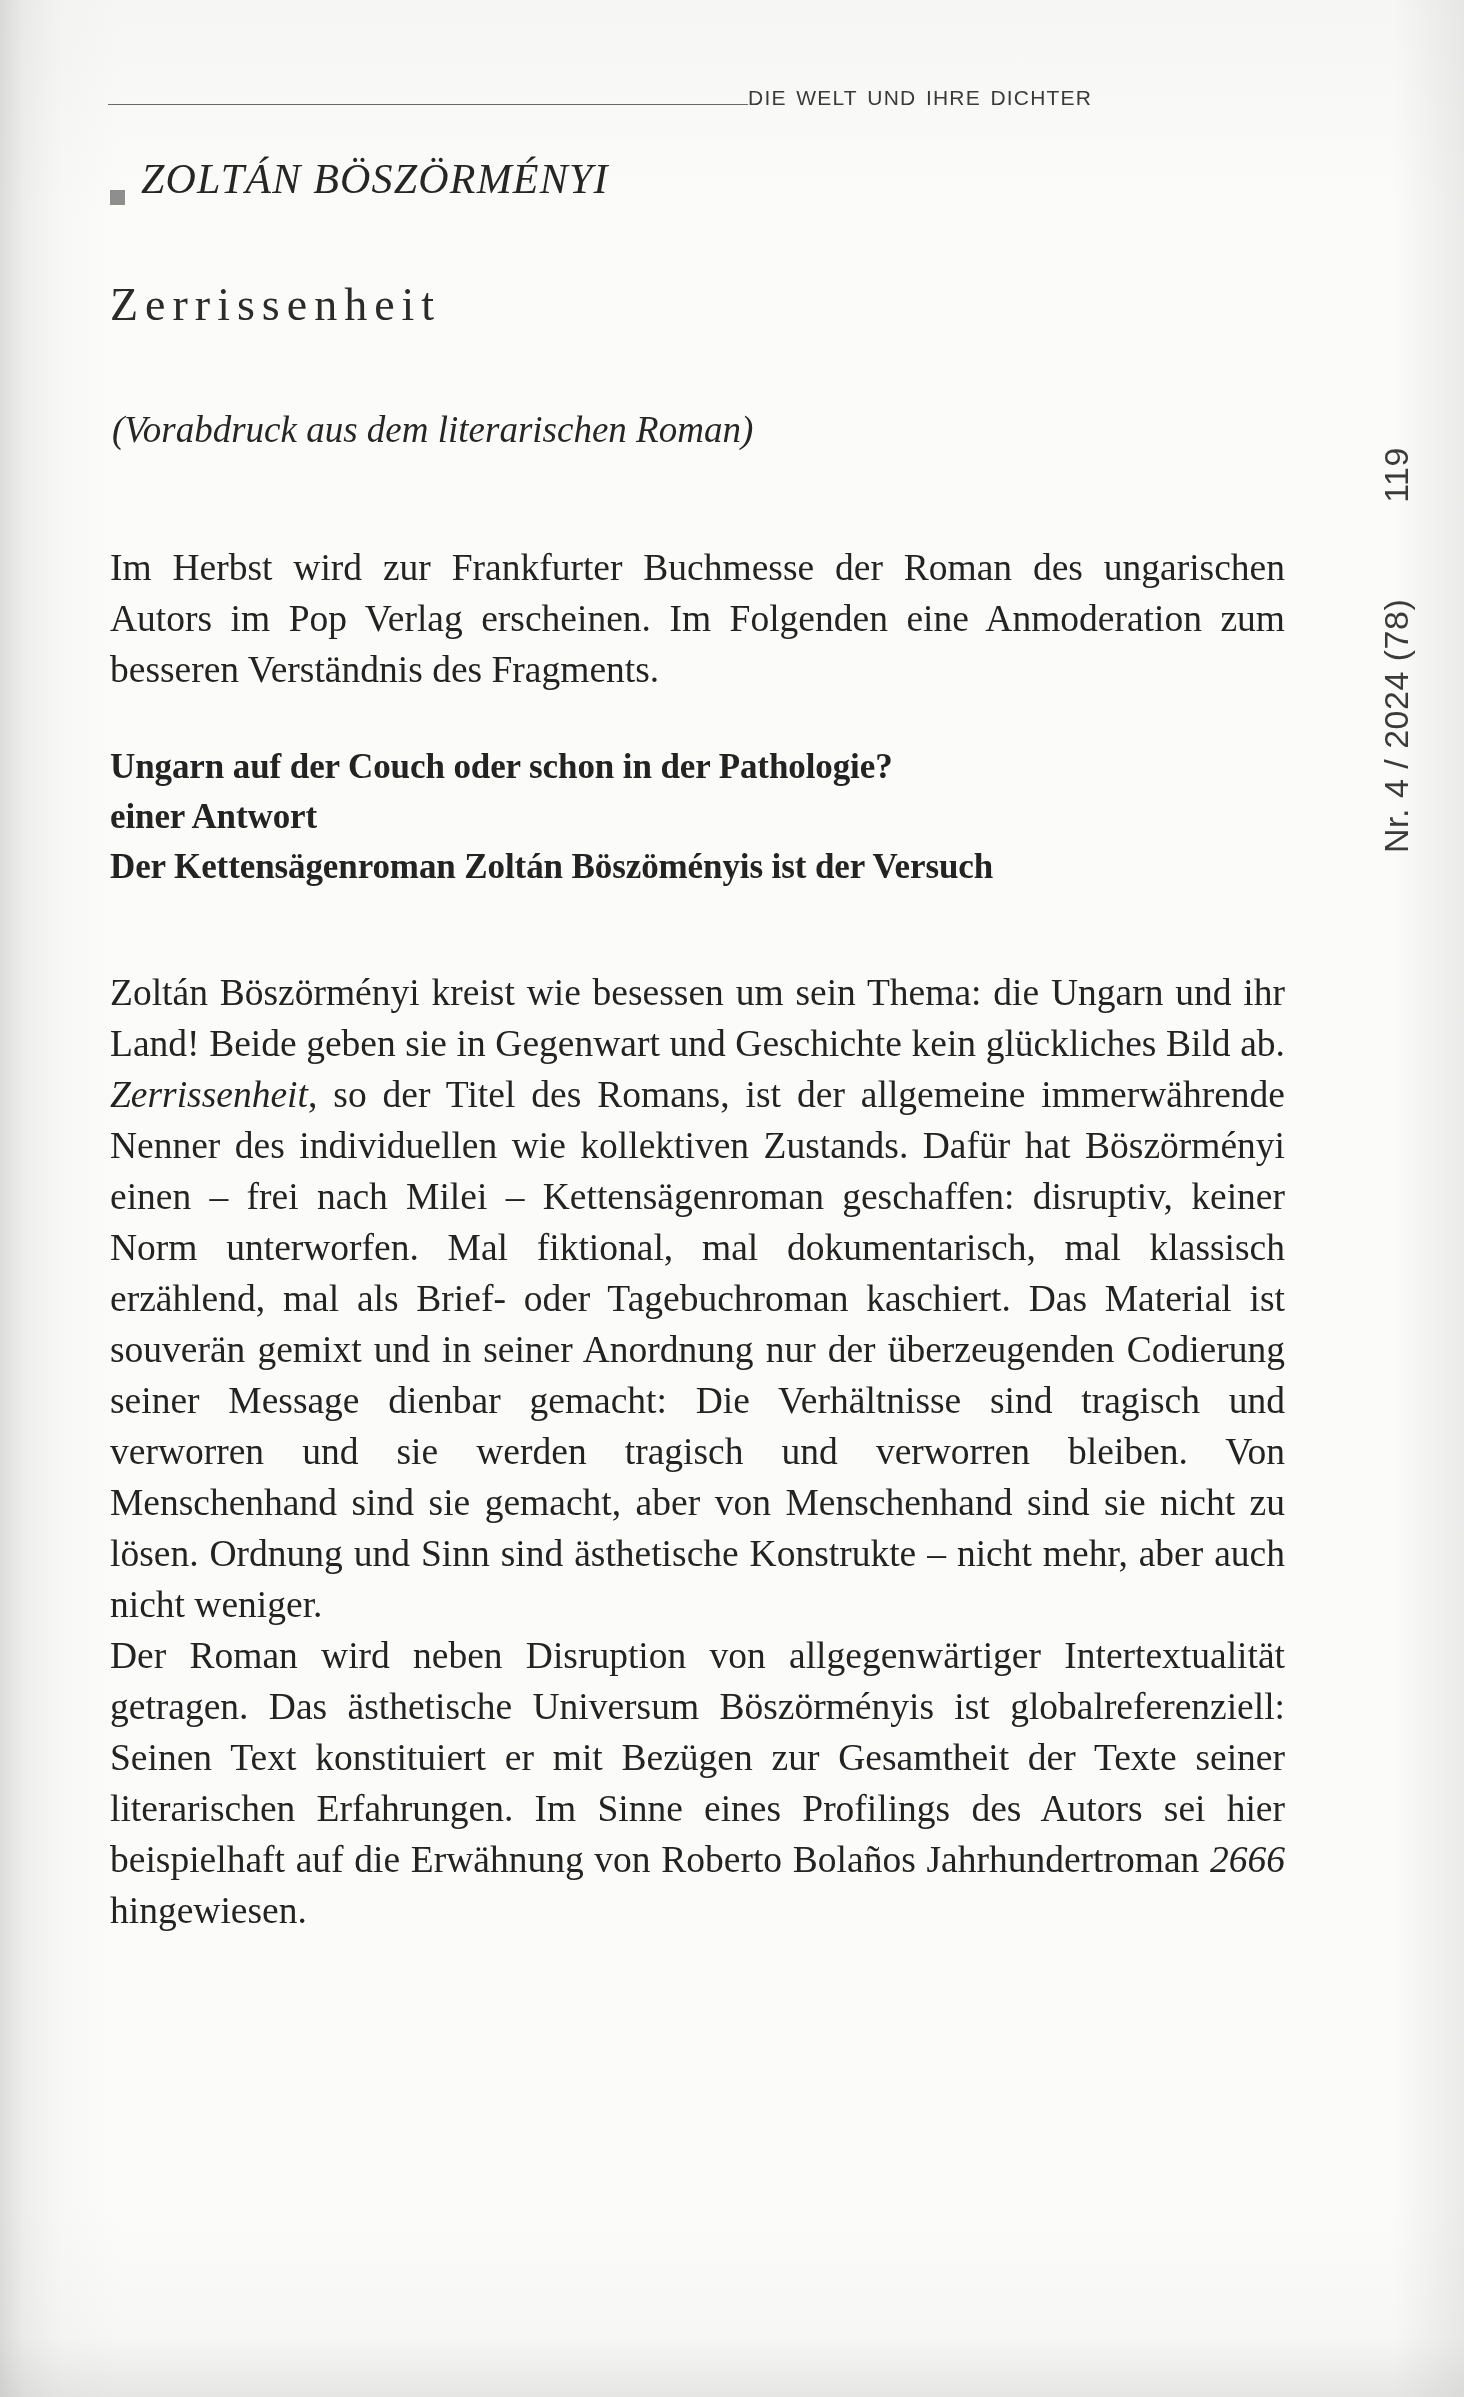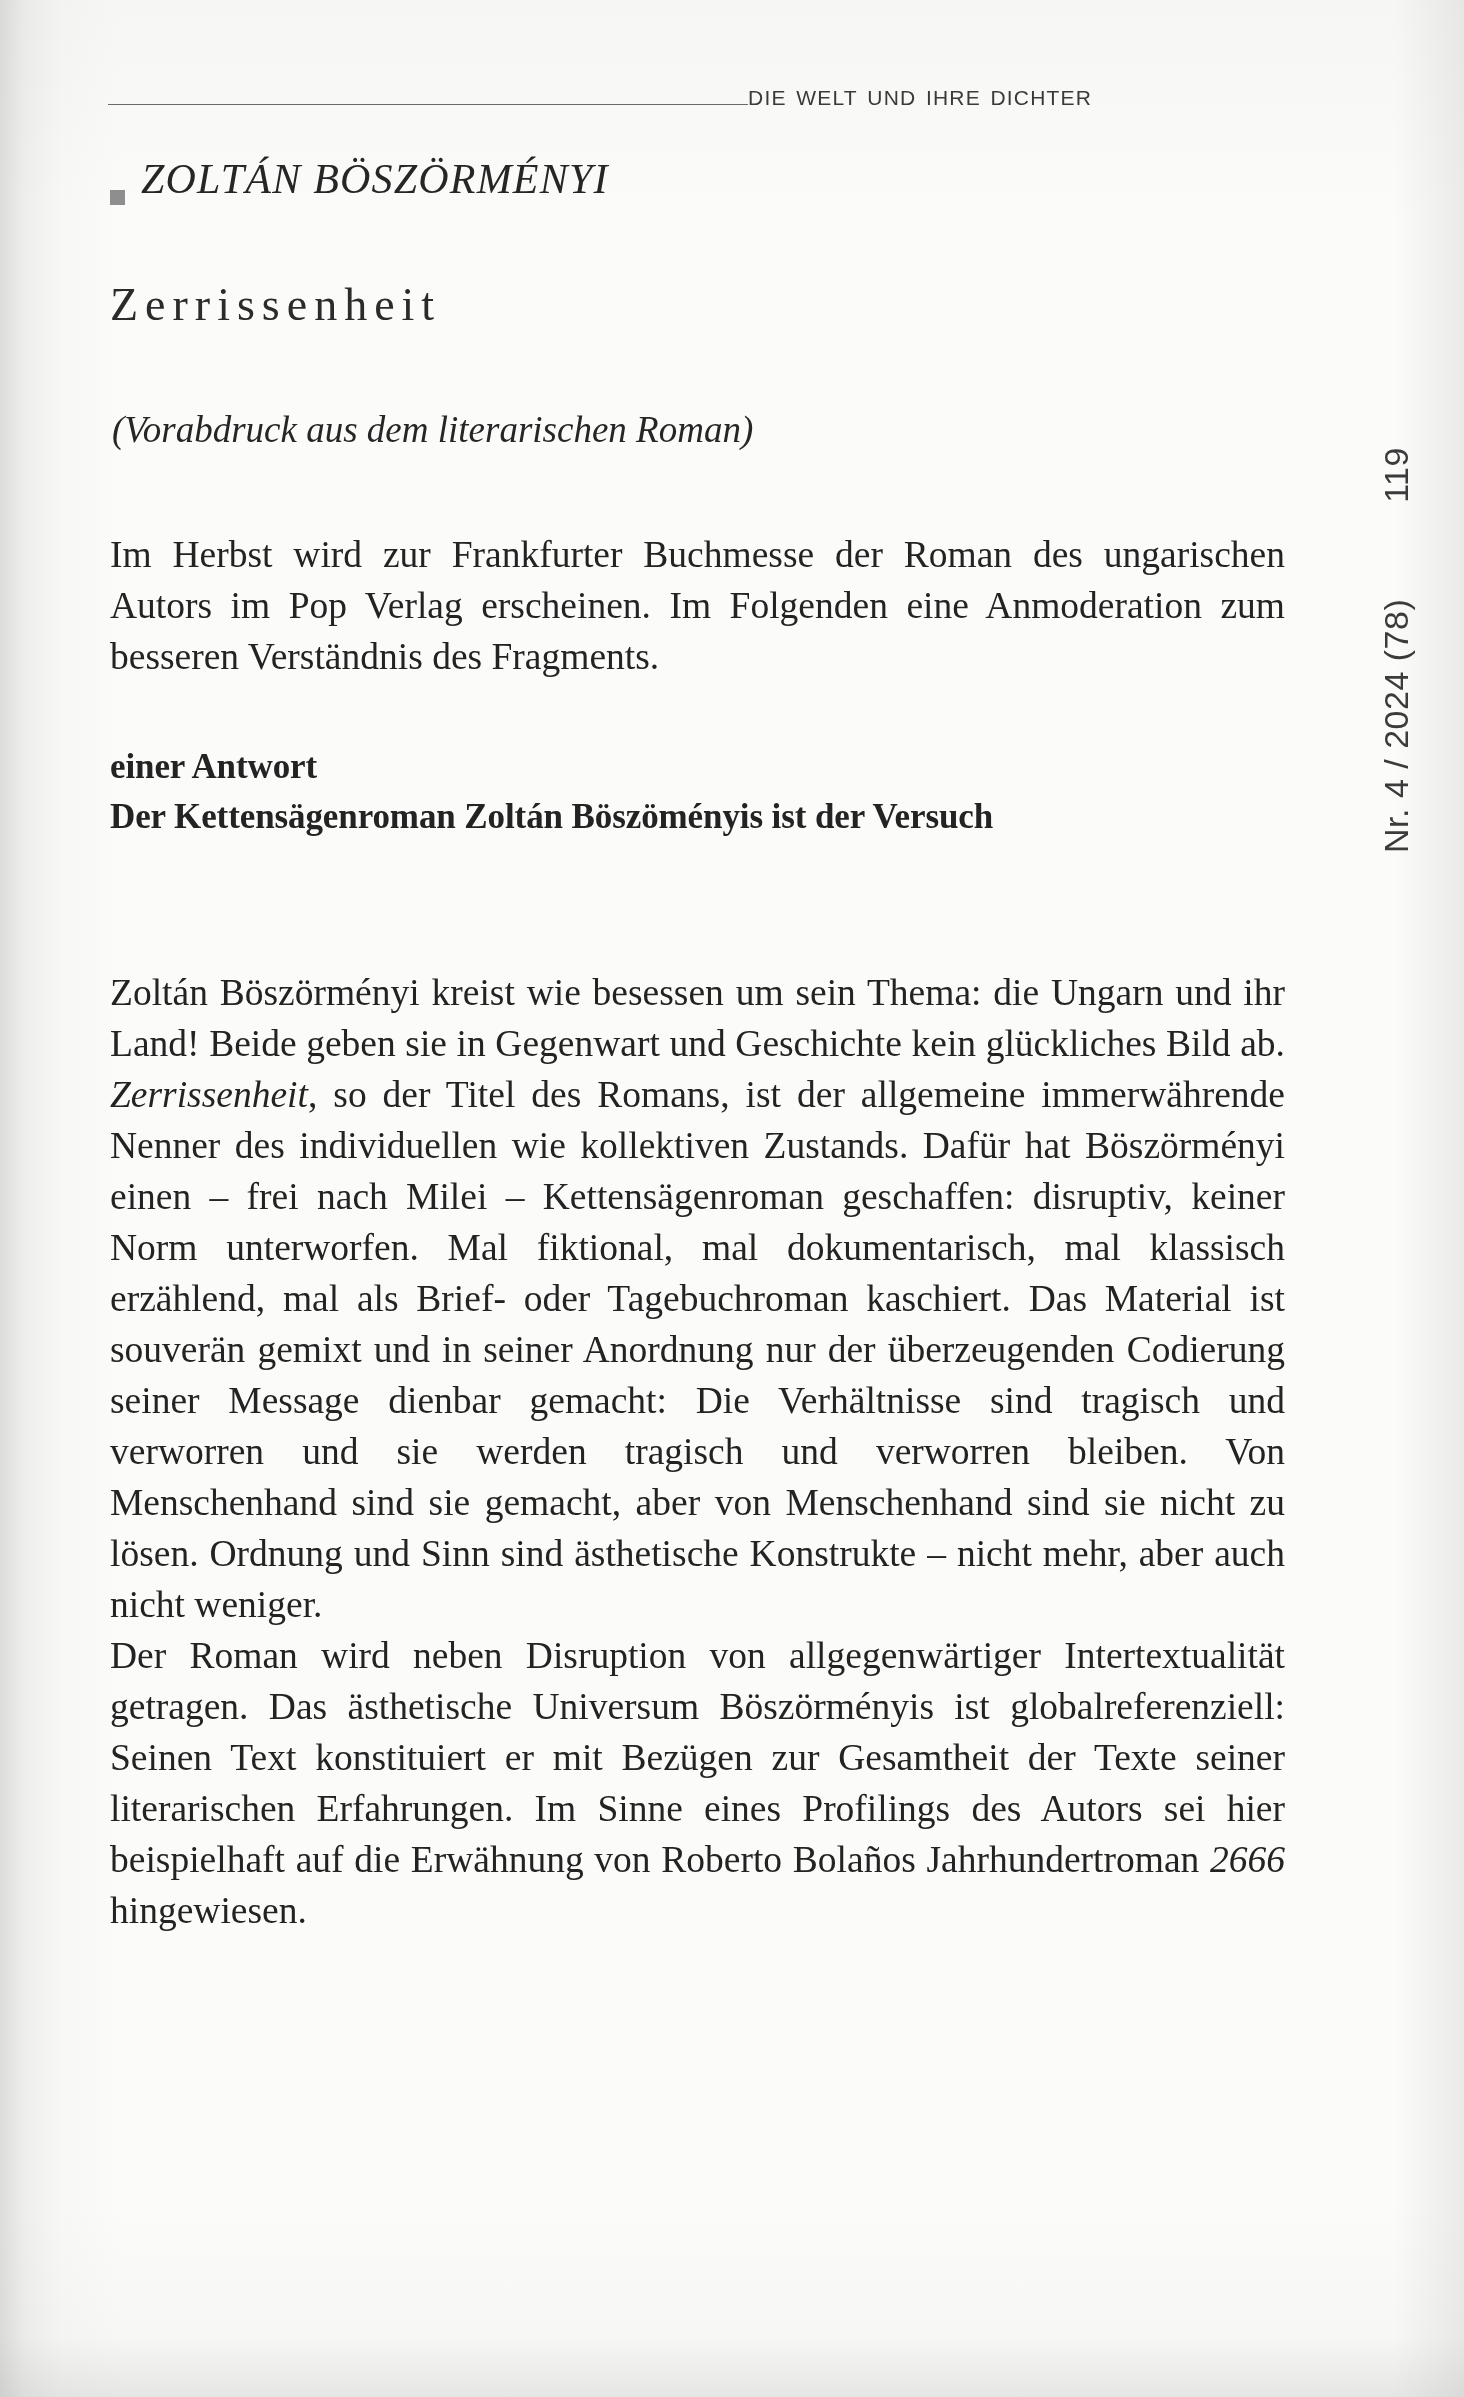--- a/index.html
+++ b/index.html
@@ -155,21 +155,21 @@
     position: absolute;
     left: 110px;
     width: 1175px;
     font-size: 37.5px;
     line-height: 51px;
     color: #232323;
     text-align: justify;
     text-justify: inter-word;
     hyphens: manual;
   }
-  .intro { top: 529px; }
+  .intro { top: 542px; }
   .lede  { top: 742px; }
   .main  { top: 944px; margin-top: 23px; }
 
   .body-block p { margin: 0; }
 
   .kicker {
     font-weight: bold;
     font-size: 35px;
     line-height: 50px;
     text-align: left;
@@ -204,20 +204,21 @@
       <span>Nr. 4 / 2024 (78)</span>
       <span>119</span>
     </div>
   </div>
 
   <div class="body-block intro">
     <p>Im Herbst wird zur Frankfurter Buchmesse der Roman des ungarischen Autors im Pop Verlag erscheinen. Im Folgenden eine Anmoderation zum besseren Verständnis des Fragments.</p>
   </div>
 
   <div class="body-block lede">
+    <p class="kicker">Ungarn auf der Couch oder schon in der Pathologie?</p>
     <p class="kicker">einer Antwort</p>
     <p class="kicker">Der Kettensägenroman Zoltán Böszöményis ist der Versuch</p>
   </div>
 
   <div class="body-block main">
     <p><span>Zoltán Böszörményi kreist wie besessen um sein Thema: die Ungarn und ihr Land! Beide geben sie in Gegenwart und Geschichte kein glückliches Bild ab. </span><em class="ital">Zerrissenheit</em><span>, so der Titel des Romans, ist der allgemeine immerwährende Nenner des individuellen wie kollektiven Zustands. Dafür hat Böszörményi einen – frei nach Milei – Kettensägenroman geschaffen: disruptiv, keiner Norm unterworfen. Mal fiktional, mal dokumentarisch, mal klassisch erzählend, mal als Brief- oder Tagebuchroman kaschiert. Das Material ist souverän gemixt und in seiner Anordnung nur der überzeugenden Codierung seiner Message dienbar gemacht: Die Verhältnisse sind tragisch und verworren und sie werden tragisch und verworren bleiben. Von Menschenhand sind sie gemacht, aber von Menschenhand sind sie nicht zu lösen. Ordnung und Sinn sind ästhetische Konstrukte – nicht mehr, aber auch nicht weniger.</span></p>
     <p><span>Der Roman wird neben Disruption von allgegenwärtiger Intertextualität getragen. Das ästhetische Universum Böszörményis ist globalreferenziell: Seinen Text konstituiert er mit Bezügen zur Gesamtheit der Texte seiner literarischen Erfahrungen. Im Sinne eines Profilings des Autors sei hier beispielhaft auf die Erwähnung von Roberto Bolaños Jahrhundertroman </span><em class="ital">2666</em><span> hingewiesen.</span></p>
   </div>
 
 </div>

